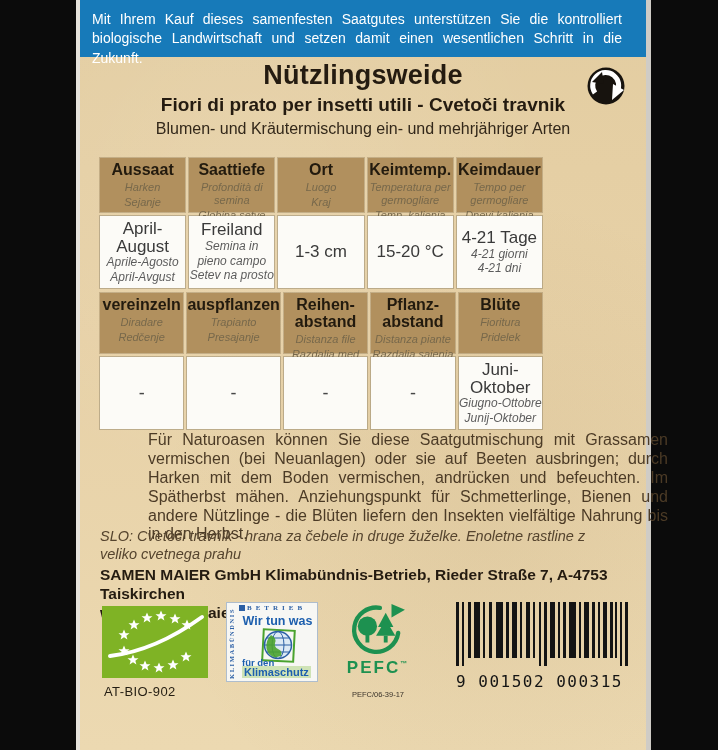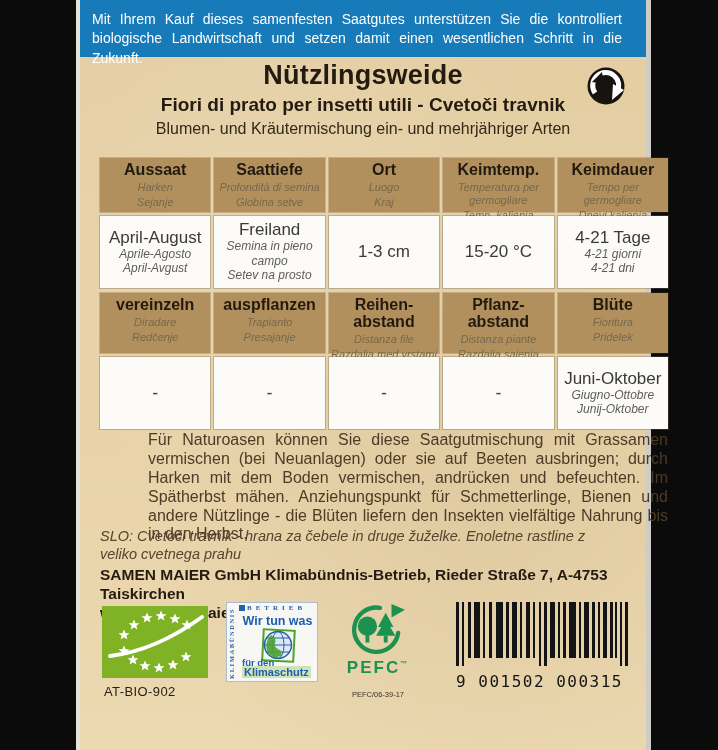--- a/index.html
+++ b/index.html
@@ -24,21 +24,21 @@
     padding:10px 24px 0 12px;font-size:14px;line-height:1.38;
     text-align:justify;text-align-last:justify;
   }
   
   .title-block{position:absolute;left:0;top:60px;width:100%;text-align:center;color:#241b10;}
   .title{font-size:27px;font-weight:700;letter-spacing:.2px;}
   .subtitle{font-size:19px;font-weight:700;margin-top:3px;}
   .descr{font-size:16px;margin-top:4px;color:#33281a;}
   .green-dot{position:absolute;right:20px;top:66px;width:40px;height:40px;}
   
-  .tbl{position:absolute;left:20px;width:568px;display:grid;
+  .tbl{position:absolute;left:20px;width:442px;display:grid;
        grid-template-columns:repeat(5,1fr);column-gap:4px;row-gap:4px;}
   .tbl1{top:158px;grid-template-rows:54px 72px;}
   .tbl2{top:293px;grid-template-rows:60px 72px;}
   .th{
     background:#b1905e;color:#221a0e;text-align:center;
     padding-top:4px;box-shadow:0 0 0 1px rgba(90,66,32,.25);
   }
   .th-de{display:block;font-size:16px;font-weight:700;line-height:1.05;white-space:pre-line;}
   .th-sub{display:block;font-size:11px;font-style:italic;line-height:1.18;color:#77684b;margin-top:2px;}
   .td{

